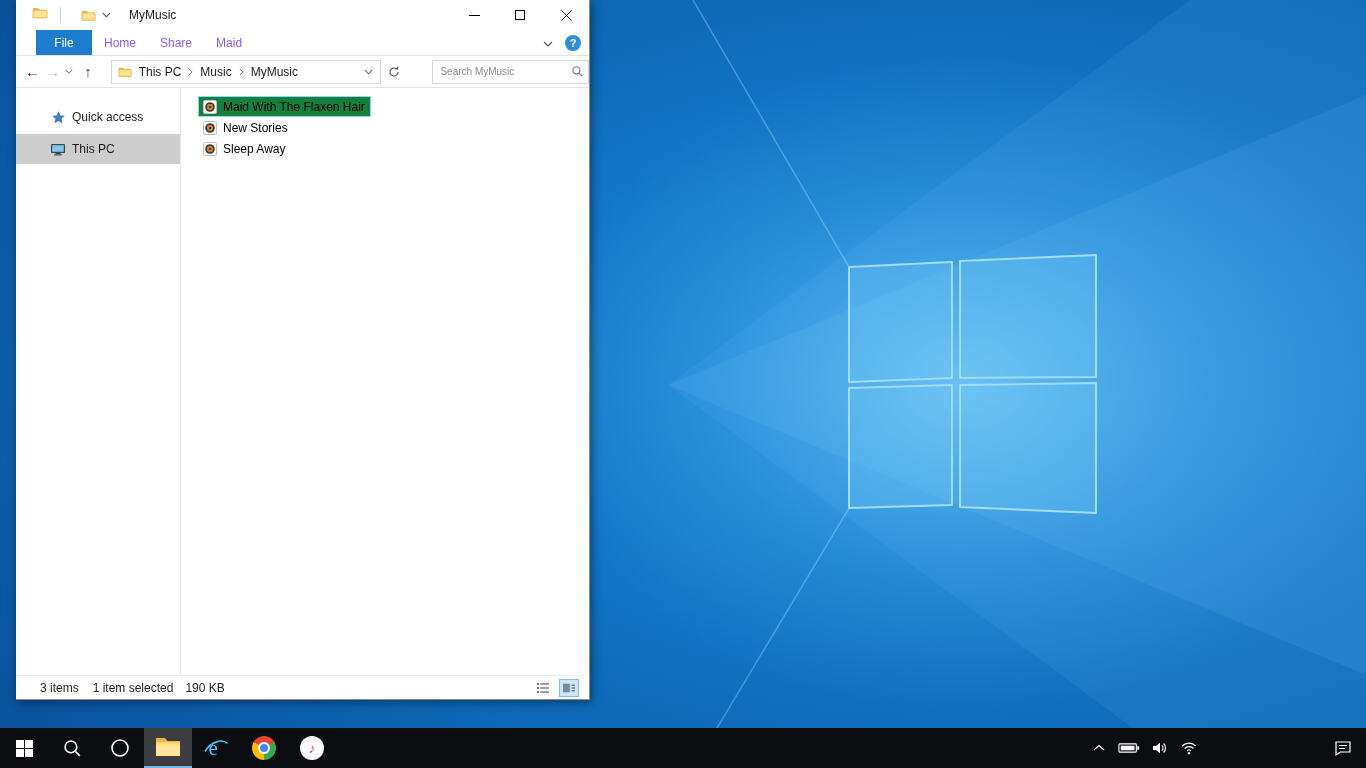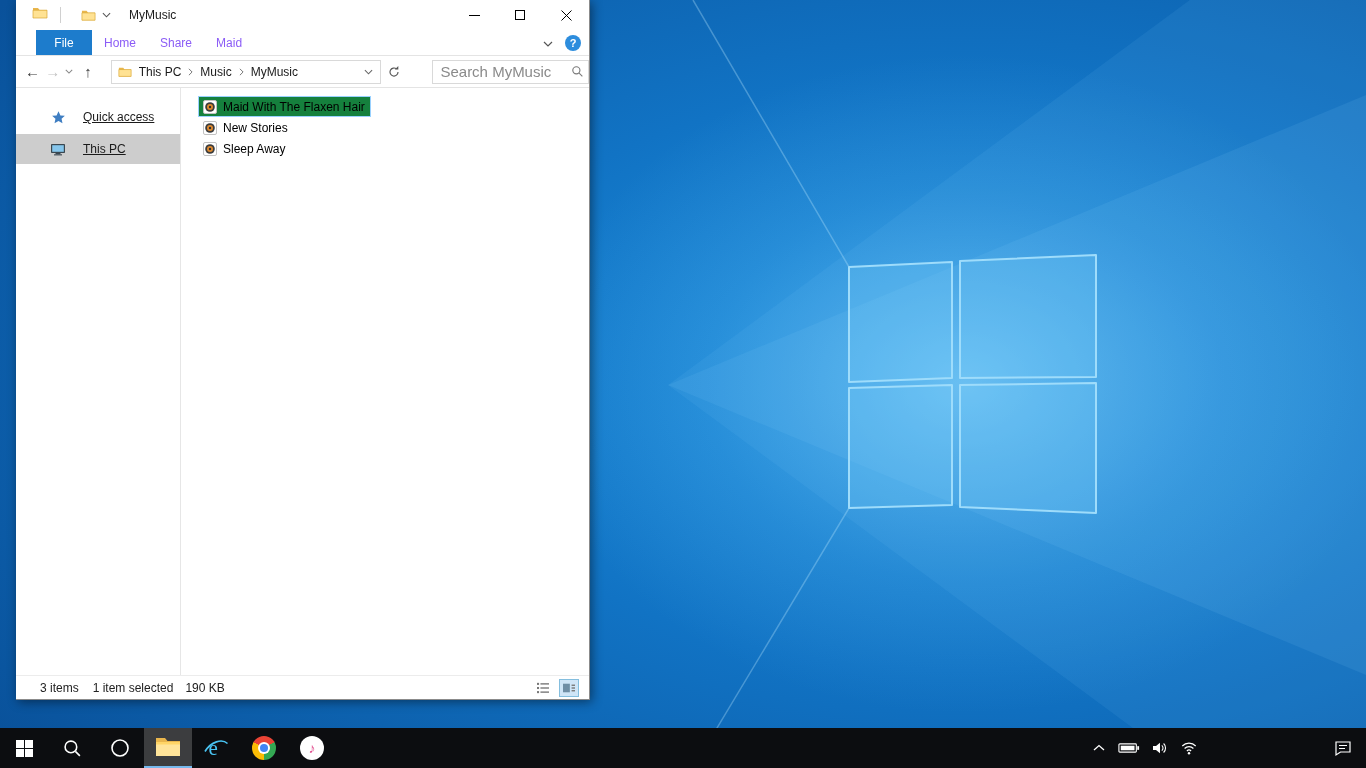--- a/index.html
+++ b/index.html
@@ -34,27 +34,27 @@
   .nav-fwd { width:24px; color:#c3c3c3; }
   .nav-hist { width:16px; }
   .nav-up { width:26px; color:#444; margin-left:2px; }
   .addr-box { width:330px; height:24px; margin-left:12px; border:1px solid #d9d9d9; display:flex;
               align-items:center; padding:0 4px 0 6px; font-size:12px; color:#1a1a1a; }
   .crumbs { display:flex; align-items:center; gap:7px; flex:1; }
   .crumb { cursor:default; }
   .addr-chevron { display:flex; align-items:center; padding:0 3px; }
   .refresh-btn { width:22px; height:24px; margin-left:4px; display:flex; align-items:center; justify-content:center; }
   .search-box { width:190px; height:24px; margin-left:30px; border:1px solid #d9d9d9; display:flex; align-items:center; padding:0 4px 0 7px; }
-  .search-box input { border:none; outline:none; flex:1; font-size:15px; color:#444; font-family:"Liberation Sans", sans-serif; width:100px; }
+  .search-box input { border:none; outline:none; flex:1; font-size:10px; color:#444; font-family:"Liberation Sans", sans-serif; width:100px; }
   .search-box input::placeholder { color:#8a8a8a; }
 
   .main { flex:1; display:flex; overflow:hidden; }
   .sidebar { width:165px; border-right:1px solid #e6e6e6; padding-top:14px; }
-  .side-item { height:30px; margin-bottom:2px; display:flex; align-items:center; padding-left:34px; gap:17px;
-               font-size:12px; color:#1a1a1a;text-decoration:underline; }
+  .side-item { height:30px; margin-bottom:2px; display:flex; align-items:center; padding-left:34px; gap:6px;
+               font-size:12px; color:#1a1a1a; }
   .side-item.selected { background:#cdcdcd; }
   .side-icon { width:16px; height:16px; display:flex; align-items:center; justify-content:center; }
 
   .files { flex:1; padding:8px 0 0 17px; }
   .file-row { height:21px; display:flex; align-items:center; gap:5px; width:max-content;
               padding:0 5px 0 3px; border:1px solid transparent; font-size:12px; color:#000; }
   .file-row.selected { background:#15803d; border-color:#99d1ff; }
   .file-icon { width:16px; height:16px; flex:0 0 16px; }
 
   .statusbar { height:24px; border-top:1px solid #ececec; display:flex; align-items:center;

